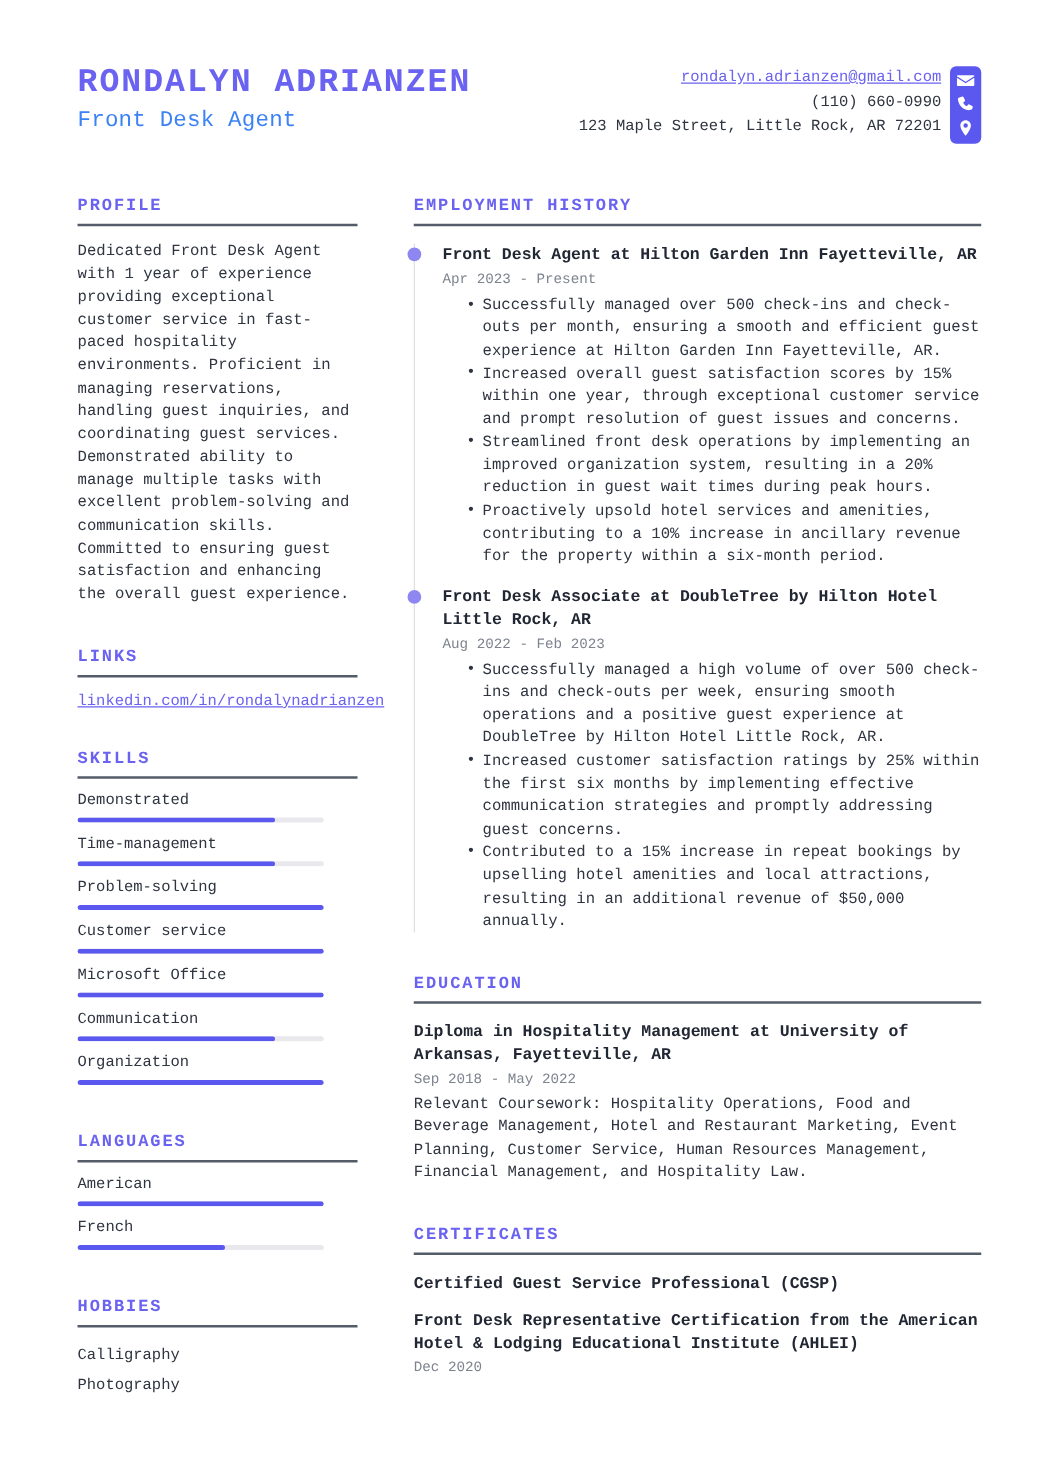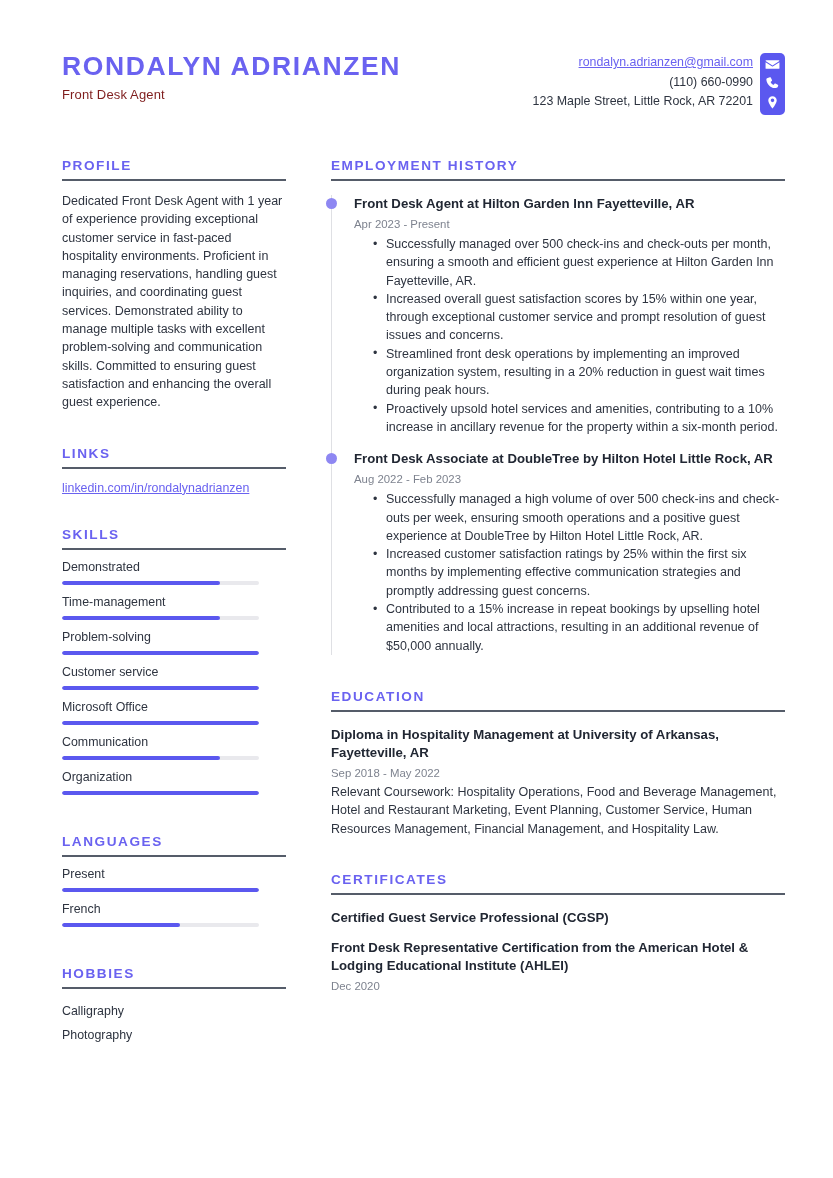--- a/index.html
+++ b/index.html
@@ -15,20 +15,21 @@
     color: #2e3440;
     position: relative;
     overflow: hidden;
   }
 
   .page {
     width: 833px;
     height: 1178px;
     padding: 48px 48px 0 62px;
     position: relative;
+    font-family: Liberation Mono, monospace;
   }
 
   
   .header {
     display: flex;
     align-items: flex-start;
     justify-content: space-between;
     height: 74px;
   }
 
@@ -37,22 +38,22 @@
   .full-name {
     font-size: 26.5px;
     font-weight: bold;
     letter-spacing: 1.6px;
     color: #6a62f0;
     line-height: 1.08;
     white-space: nowrap;
   }
 
   .job-title {
-    font-size: 13px;
-    color: #7f1d1d;
+    font-size: 18px;
+    color: #3b82f6;
     margin-top: 6px;
     letter-spacing: .15px;
   }
 
   .contact-wrap {
     display: flex;
     align-items: flex-start;
     gap: 7px;
     padding-top: 5px;
   }
@@ -357,21 +358,21 @@
       </div>
 
       <div class="sp-md"></div>
 
       <div class="section">
         <div class="section-title">LANGUAGES</div>
         <div class="section-rule"></div>
         <div class="bar-list">
 
           <div class="bar-item">
-            <div class="bar-label">Present</div>
+            <div class="bar-label">American</div>
             <div class="bar-track">
               <div class="bar-fill" style="width: 100%;"></div>
             </div>
           </div>
 
           <div class="bar-item">
             <div class="bar-label">French</div>
             <div class="bar-track">
               <div class="bar-fill" style="width: 60%;"></div>
             </div>

